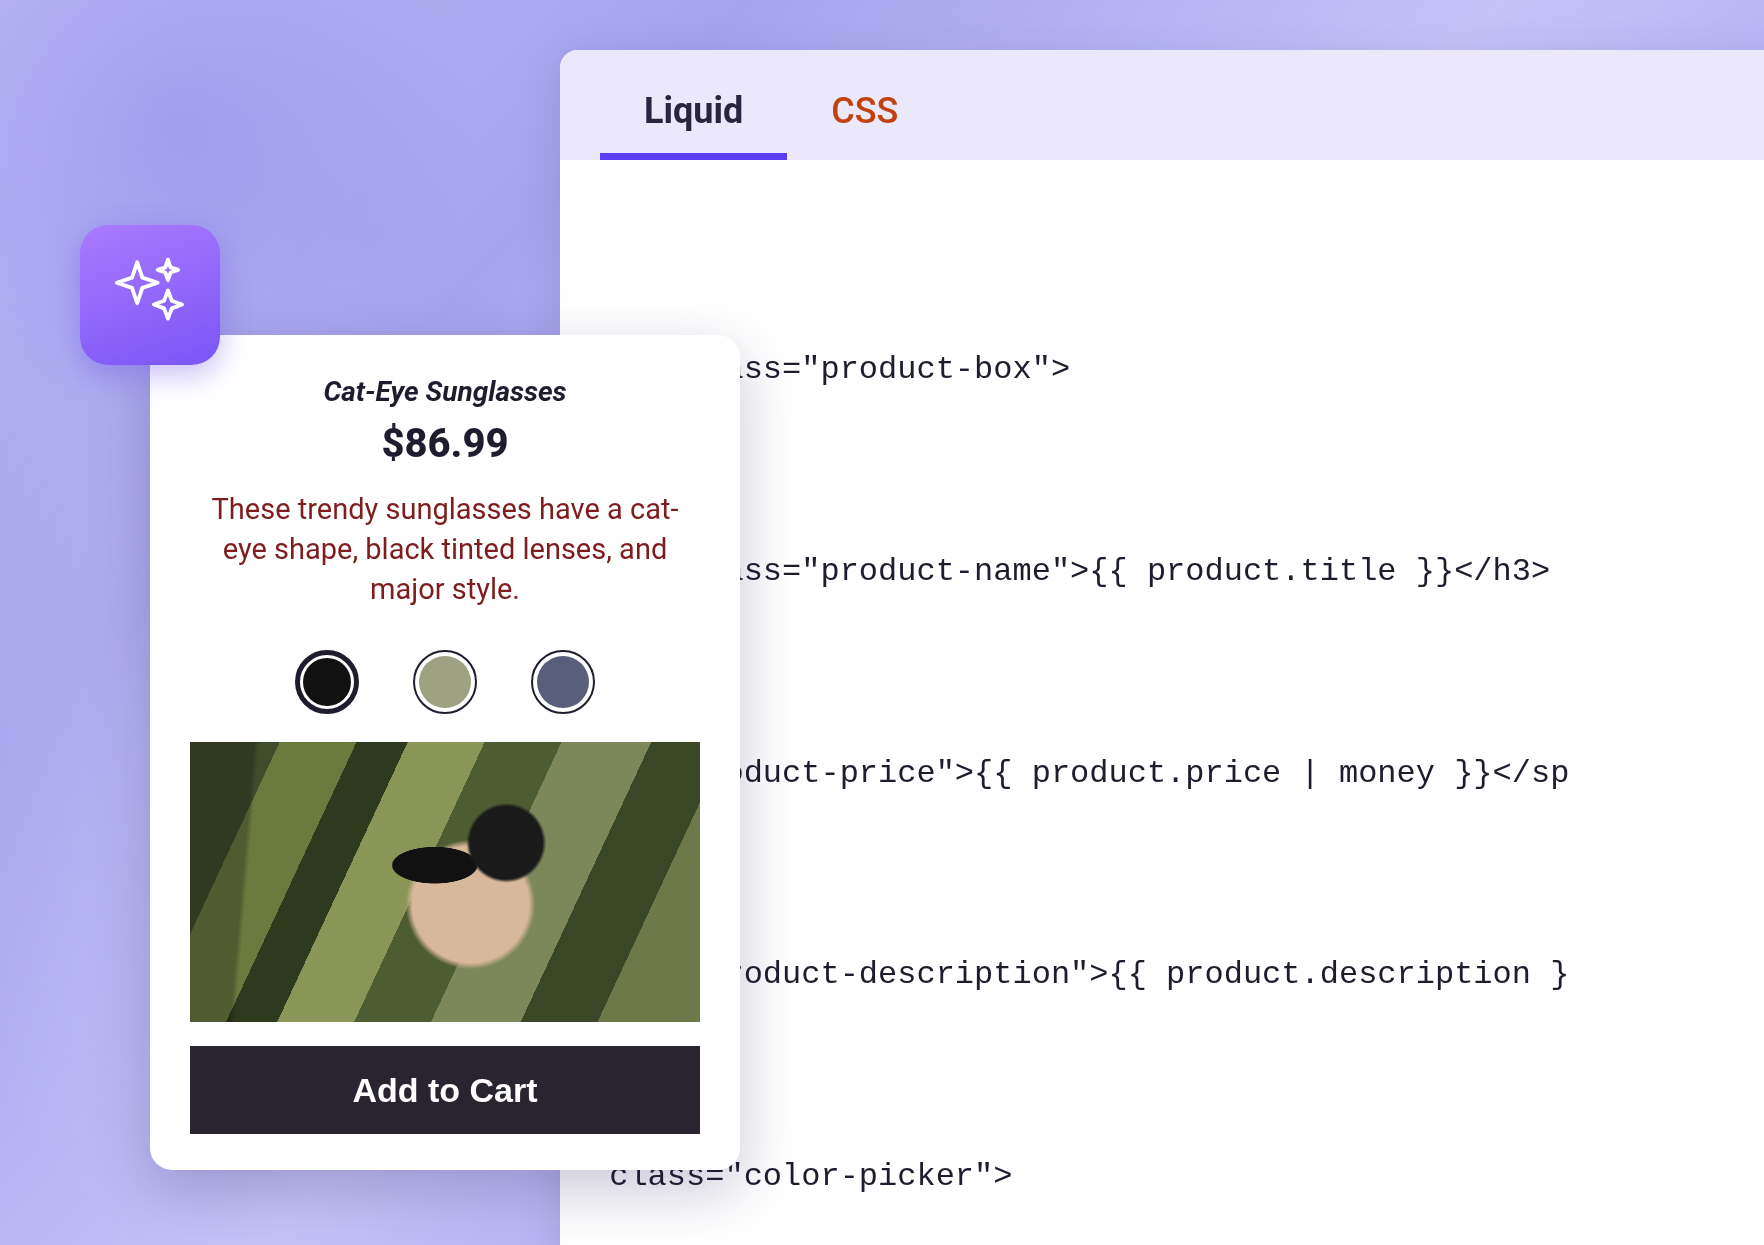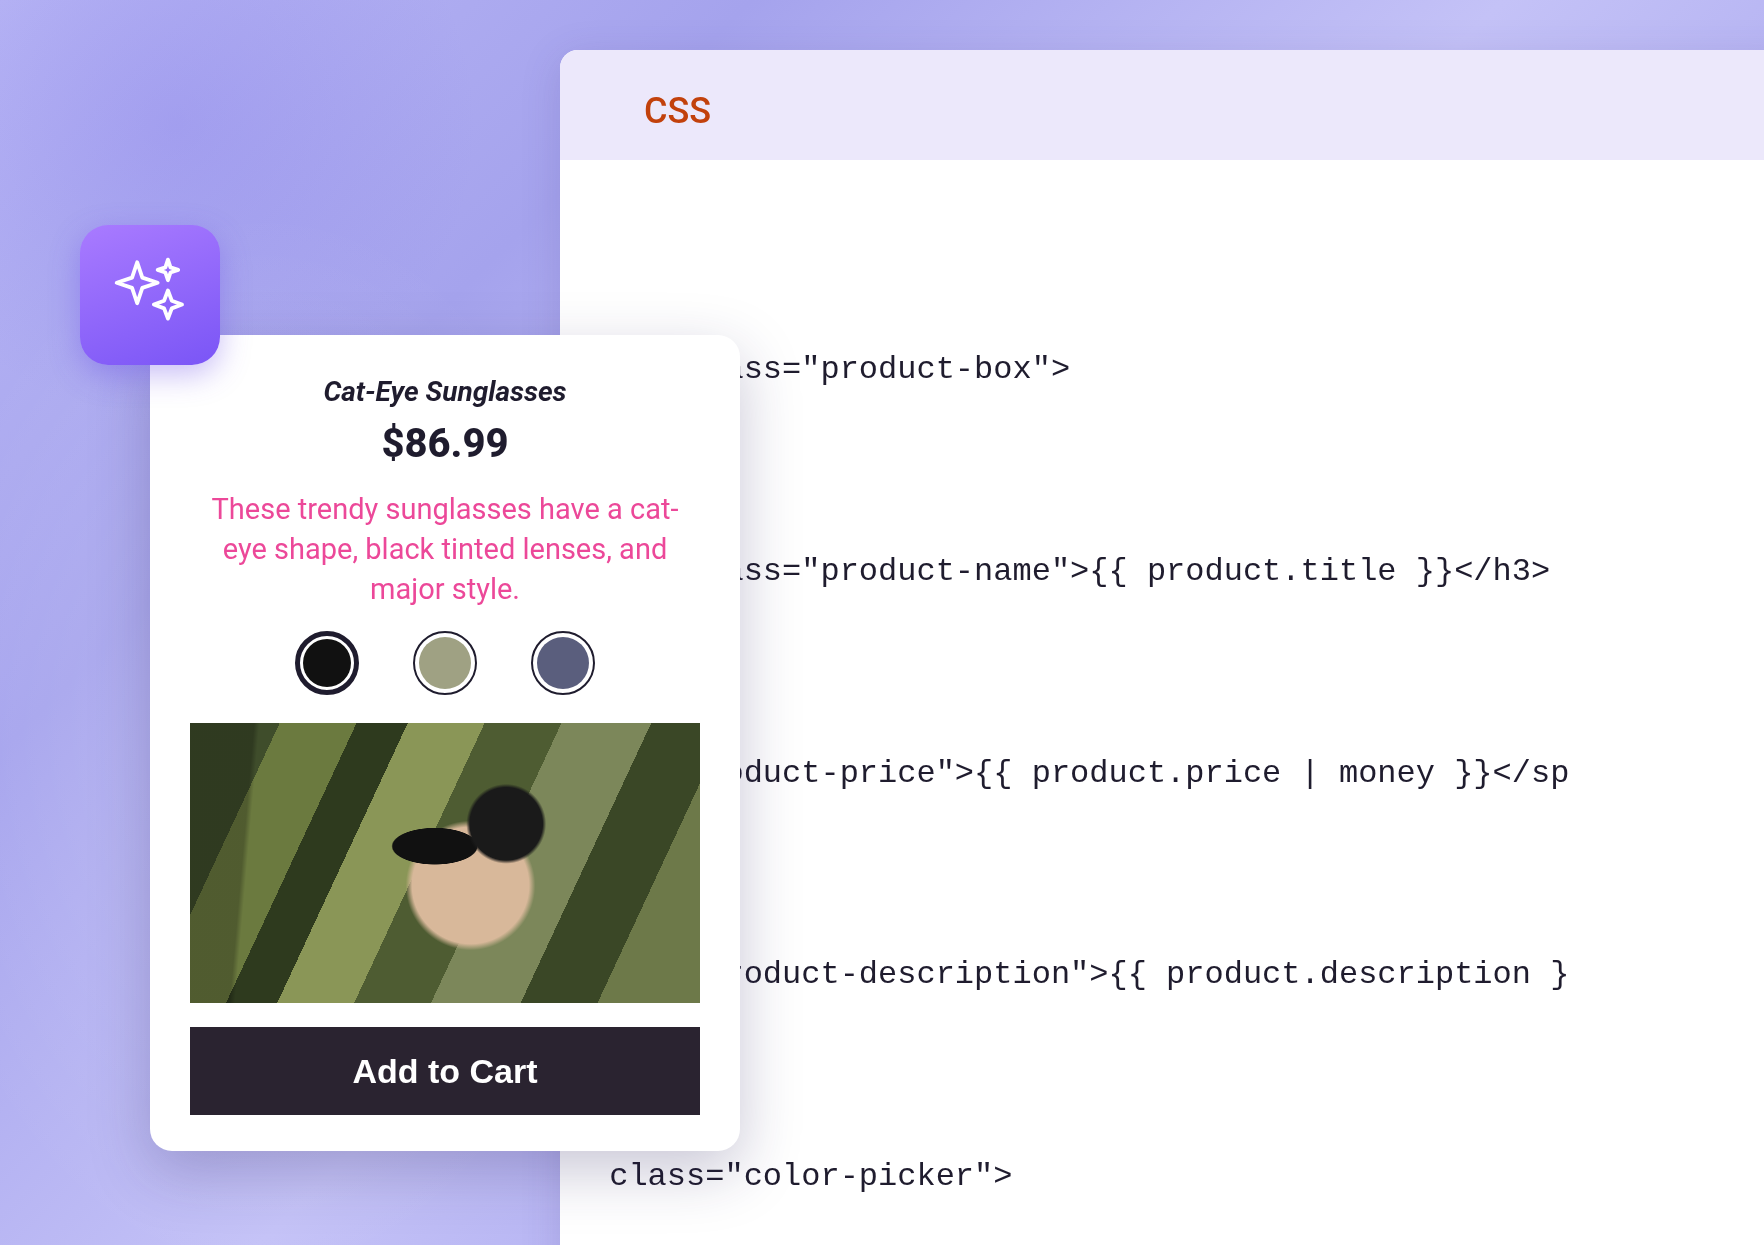--- a/index.html
+++ b/index.html
@@ -111,22 +111,22 @@
   }
   .product-price {
     font-size: 40px;
     font-weight: 800;
     color: #1f1c2e;
     margin-bottom: 22px;
   }
   .product-desc {
     font-size: 29px;
     line-height: 1.38;
-    color: #ec4899;
-    margin: 0 auto 22px;
+    color: #7f1d1d;
+    margin: 0 auto 41px;
     max-width: 480px;
   }
   .color-picker {
     display: flex;
     justify-content: center;
     gap: 54px;
     margin-bottom: 28px;
   }
   .color-circle {
     width: 64px;
@@ -170,20 +170,21 @@
     font-weight: 600;
     border: none;
     cursor: pointer;
   }
 </style>
 </head>
 <body>
 
 <div class="editor">
   <div class="tabbar">
+    <div class="tab active"><span>Liquid</span></div>
     <div class="tab"><span>CSS</span></div>
   </div>
   <div class="code-area">
     <span class="line">&lt;div class="product-box"&gt;</span>
     <span class="line"> &lt;h3 class="product-name"&gt;{{ product.title }}&lt;/h3&gt;</span>
     <span class="line">ass="product-price"&gt;{{ product.price | money }}&lt;/sp</span>
     <span class="line">lass="product-description"&gt;{{ product.description }</span>
     <span class="line"> class="color-picker"&gt;</span>
     
     

